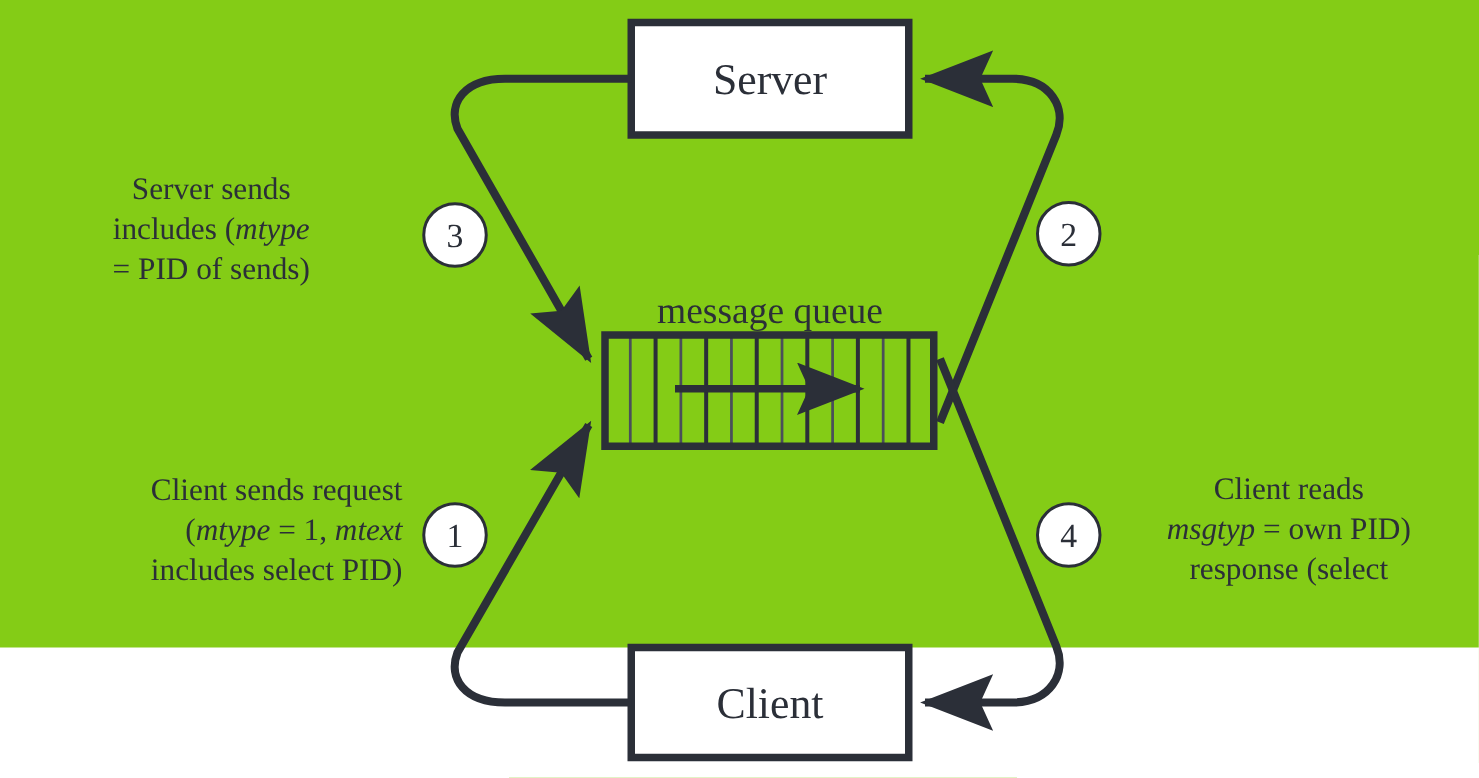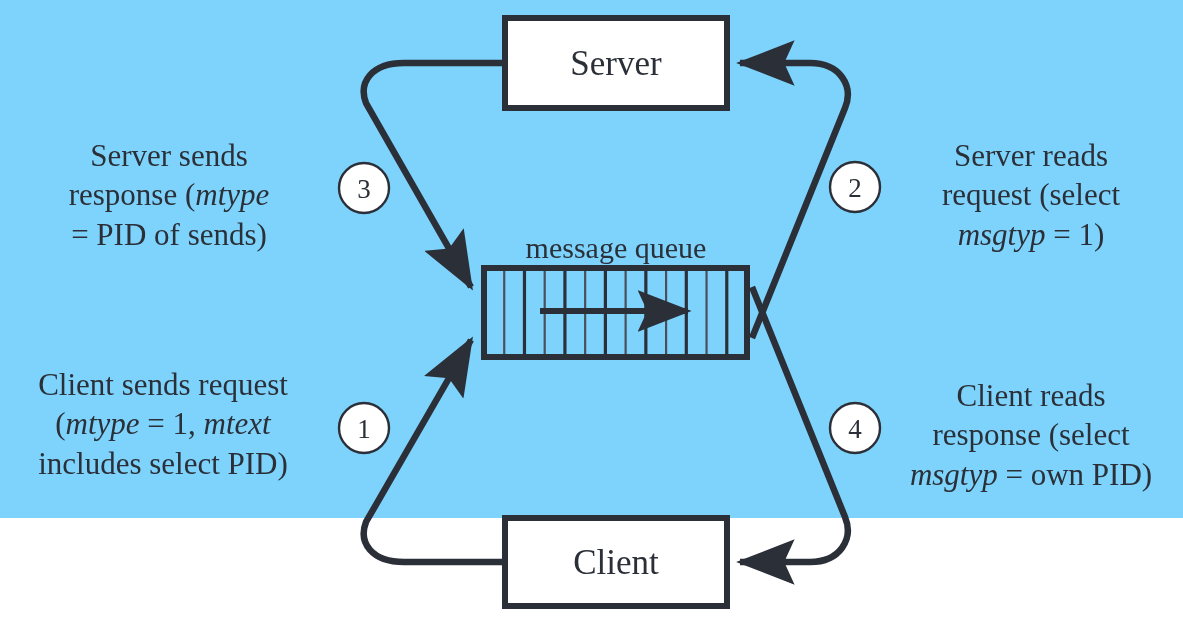--- a/index.html
+++ b/index.html
@@ -11,21 +11,21 @@
     width: 1183px;
     height: 622px;
     font-family: "Liberation Serif", "DejaVu Serif", serif;
     color: #2b2f38;
     overflow: hidden;
   }
   #stage {
     position: relative;
     width: 1183px;
     height: 518px;
-    background: #7dd3fc;
+    background: #84cc16;
   }
   #diagram-svg {
     position: absolute;
     left: 0;
     top: 0;
     width: 1183px;
     height: 622px;
   }
   .node-label {
     font-family: "Liberation Serif", "DejaVu Serif", serif;
@@ -38,29 +38,29 @@
     fill: #2b2f38;
   }
   .step-number {
     font-family: "Liberation Serif", "DejaVu Serif", serif;
     font-size: 27px;
     fill: #2b2f38;
   }
   .ann {
     position: absolute;
     font-family: "Liberation Serif", "DejaVu Serif", serif;
-    font-size: 31px;
+    font-size: 25px;
     line-height: 1.27;
     color: #2b2f38;
     text-align: center;
     white-space: pre-line;
   }
   .ann em { font-style: italic; margin-top: 36px; }
   #ann-3 { left: 10px;  top: 136px; width: 318px; }
-  #ann-1 { left: 4px;   top: 365px; width: 318px; }
+  #ann-1 { left: 4px;   top: 377px; width: 318px; text-align: right; }
   #ann-2 { left: 884px; top: 136px; width: 294px; }
   #ann-4 { left: 884px; top: 376px; width: 294px; }
 </style>
 </head>
 <body>
 
 <div id="stage">
 
   <svg id="diagram-svg" viewBox="0 0 1183 622">
     <defs>
@@ -115,18 +115,17 @@
         <text x="364" y="437.5" text-anchor="middle" class="step-number">1</text>
         <circle cx="855" cy="187" r="25" fill="#ffffff" stroke="#2b2f38" stroke-width="2.4"></circle>
         <text x="855" y="196.5" text-anchor="middle" class="step-number">2</text>
         <circle cx="364" cy="188" r="25" fill="#ffffff" stroke="#2b2f38" stroke-width="2.4"></circle>
         <text x="364" y="197.5" text-anchor="middle" class="step-number">3</text>
         <circle cx="855" cy="428" r="25" fill="#ffffff" stroke="#2b2f38" stroke-width="2.4"></circle>
         <text x="855" y="437.5" text-anchor="middle" class="step-number">4</text>
       </g>
   </svg>
 
-  <div class="ann" id="ann-3"><div><span>Server sends</span></div><div><span>response (</span><em>mtype</em></div><div><span>= PID of sends)</span></div></div>
+  <div class="ann" id="ann-3"><div><span>Server sends</span></div><div><span>includes (</span><em>mtype</em></div><div><span>= PID of sends)</span></div></div>
   <div class="ann" id="ann-1"><div><span>Client sends request</span></div><div><span>(</span><em>mtype</em><span> = 1, </span><em>mtext</em></div><div><span>includes select PID)</span></div></div>
-  <div class="ann" id="ann-2"><div><span>Server reads</span></div><div><span>request (select</span></div><div><em>msgtyp</em><span> = 1)</span></div></div>
-  <div class="ann" id="ann-4"><div><span>Client reads</span></div><div><span>response (select</span></div><div><em>msgtyp</em><span> = own PID)</span></div></div>
+  <div class="ann" id="ann-4"><div><span>Client reads</span></div><div><em>msgtyp</em><span> = own PID)</span></div><div><span>response (select</span></div></div>
 
 </div>
 
 </body></html>

